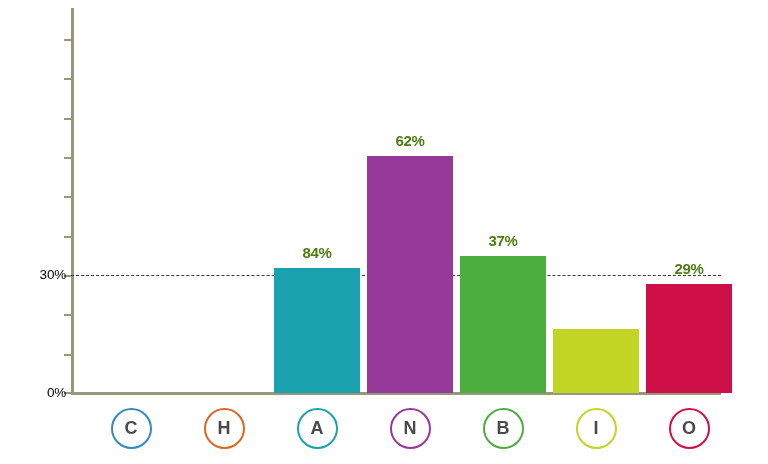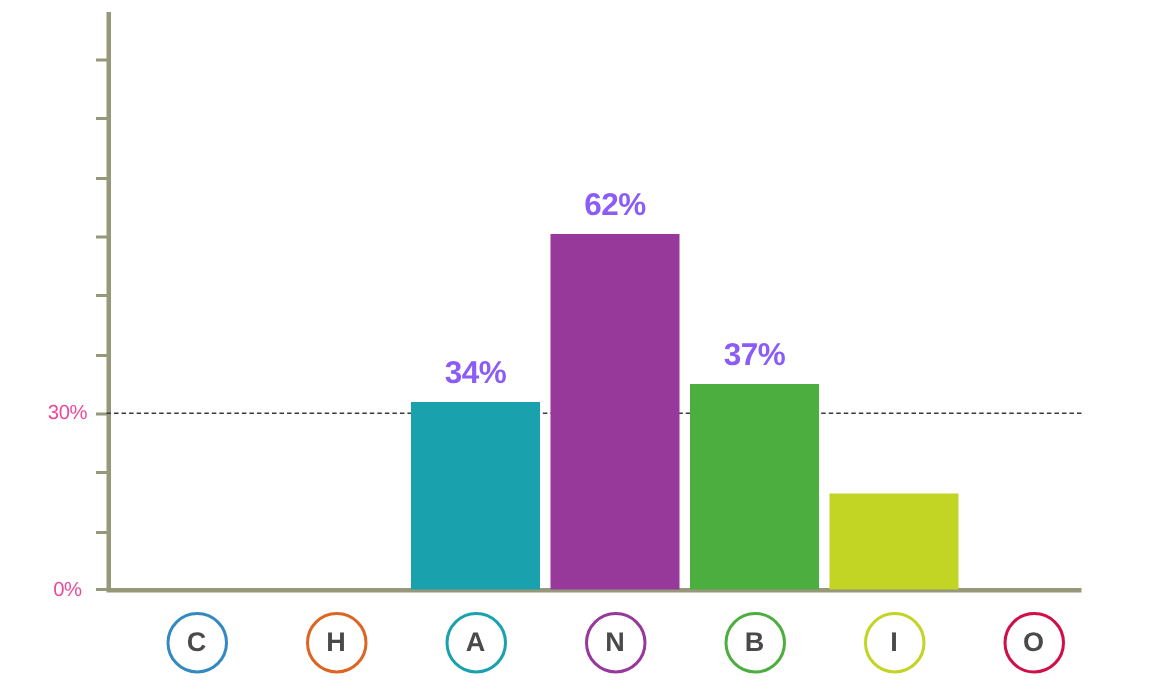--- a/index.html
+++ b/index.html
@@ -44,23 +44,23 @@
     width: 8px;
     height: 2px;
     background: #97977a;
   }
 
   
   .y-label {
     position: absolute;
     right: 0;
     width: 42px;
-    text-align: center;
+    text-align: right;
     font-size: 13.5px;
-    color: #ec4899;
+    color: #000000;
     font-family: "Liberation Sans", sans-serif;
     letter-spacing: -0.2px;
   }
   .y-label-wrap {
     position: absolute;
     left: 0;
     width: 66px;
     height: 16px;
   }
 
@@ -91,23 +91,23 @@
     position: absolute;
     bottom: 0;
     left: 0;
     width: 100%;
   }
   .bar-label {
     position: absolute;
     left: 0;
     width: 100%;
     text-align: center;
-    font-size: 21px;
+    font-size: 15px;
     font-weight: bold;
-    color: #8b5cf6;
+    color: #4d7c0f;
     font-family: "Liberation Sans", sans-serif;
     letter-spacing: -0.3px;
   }
 
   
   .cat-row {
     position: absolute;
     left: 71px;
     top: 400px;
     width: 650px;
@@ -169,38 +169,42 @@
 
   <div class="gridline" style="top:275px"></div>
 
   <div class="x-axis"></div>
 
   <div class="plot">
 
 
 
     <div class="bar-slot" style="left:203px">
-      <div class="bar-label" style="bottom:132px">34%</div>
+      <div class="bar-label" style="bottom:132px">84%</div>
       <div class="bar" style="height:125px;background:#19a2ae"></div>
     </div>
 
     <div class="bar-slot" style="left:296px">
       <div class="bar-label" style="bottom:244px">62%</div>
       <div class="bar" style="height:237px;background:#97389b"></div>
     </div>
 
     <div class="bar-slot" style="left:389px">
       <div class="bar-label" style="bottom:144px">37%</div>
       <div class="bar" style="height:137px;background:#4cae3f"></div>
     </div>
 
     <div class="bar-slot" style="left:482px">
       <div class="bar" style="height:64px;background:#c2d424"></div>
     </div>
 
+    <div class="bar-slot" style="left:575px">
+      <div class="bar-label" style="bottom:116px">29%</div>
+      <div class="bar" style="height:109px;background:#cf0f48"></div>
+    </div>
 
   </div>
 
   <div class="cat-row">
 
     <div class="cat-slot" style="left:17px">
       <div class="cat-circle" style="border-color:#3389c0">
         <span class="cat-letter">C</span>
       </div>
     </div>

